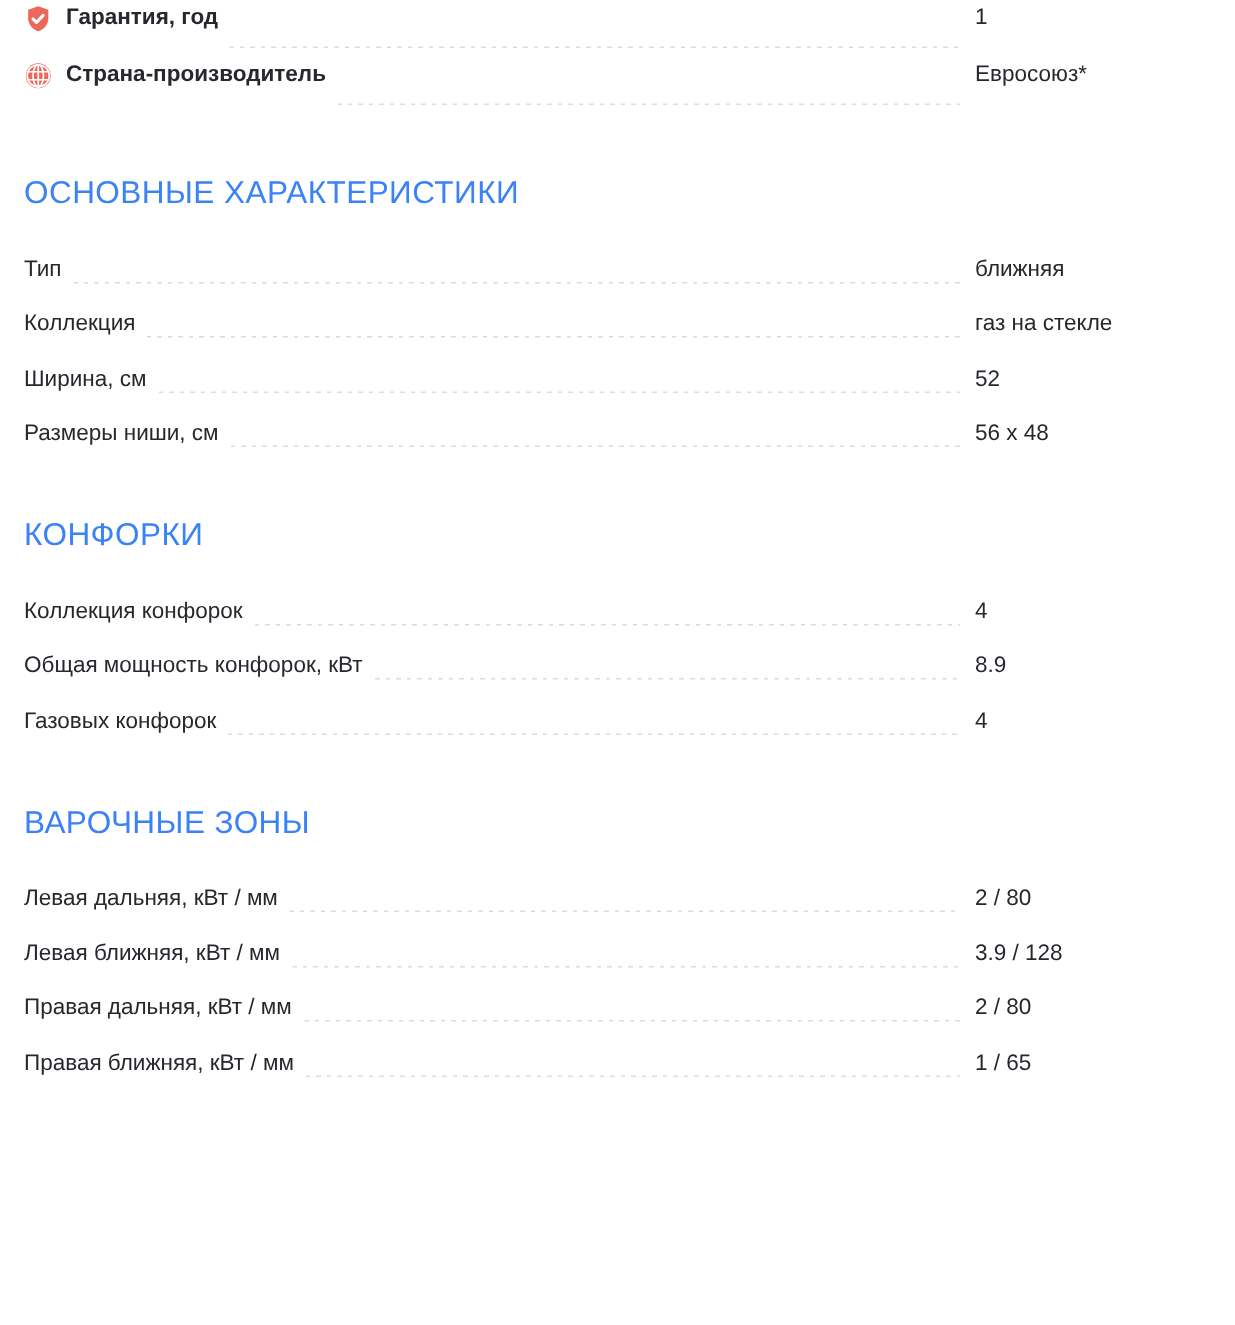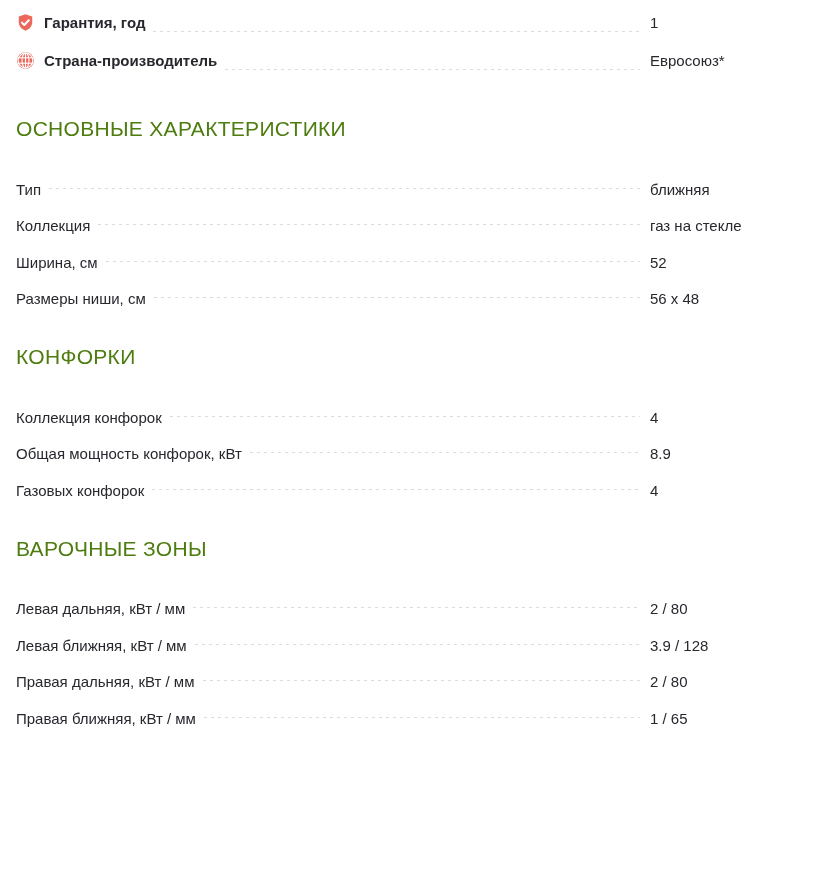--- a/index.html
+++ b/index.html
@@ -6,21 +6,21 @@
   body{
     width:823px;height:883px;overflow:hidden;
     font-family:"Liberation Sans","DejaVu Sans",sans-serif;
     color:#27272e;
     -webkit-font-smoothing:antialiased;
   }
   .page{width:823px;box-sizing:border-box;padding:3px 16px 0 16px;}
 
   
   .top-row{
-    display:flex;align-items:center;height:38px;
+    display:flex;align-items:flex-start;height:38px;
   }
   .top-row .icon{
     width:19px;height:19px;flex:0 0 19px;margin-right:9px;
     display:inline-flex;align-items:center;justify-content:center;
   }
   .top-row .label{
     font-size:15px;font-weight:bold;white-space:nowrap;
   }
   .leader{
     flex:1 1 auto;height:1px;align-self:flex-end;
@@ -30,24 +30,24 @@
   .value-col{
     flex:0 0 157px;width:157px;font-size:15px;white-space:nowrap;
     display:flex;align-items:center;
   }
 
   
   .section{margin-top:38px;}
   .section-title{
     margin:0 0 20px 0;
     font-size:21px;line-height:24px;font-weight:normal;
-    color:#4d7c0f;letter-spacing:.3px;
+    color:#3b82f6;letter-spacing:.3px;
   }
   .spec-row{
-    display:flex;align-items:flex-end;height:36.5px;
+    display:flex;align-items:center;height:36.5px;
   }
   .spec-row .label{font-size:15px;white-space:nowrap;}
 
   
   .help-badge{
     display:inline-flex;align-items:center;justify-content:center;
     width:18px;height:18px;margin-left:8px;
     border:none;border-radius:4px;cursor:pointer;
     background:#4dbac6;color:#ffffff;
     font-family:"Liberation Sans",sans-serif;font-size:12px;font-weight:bold;

